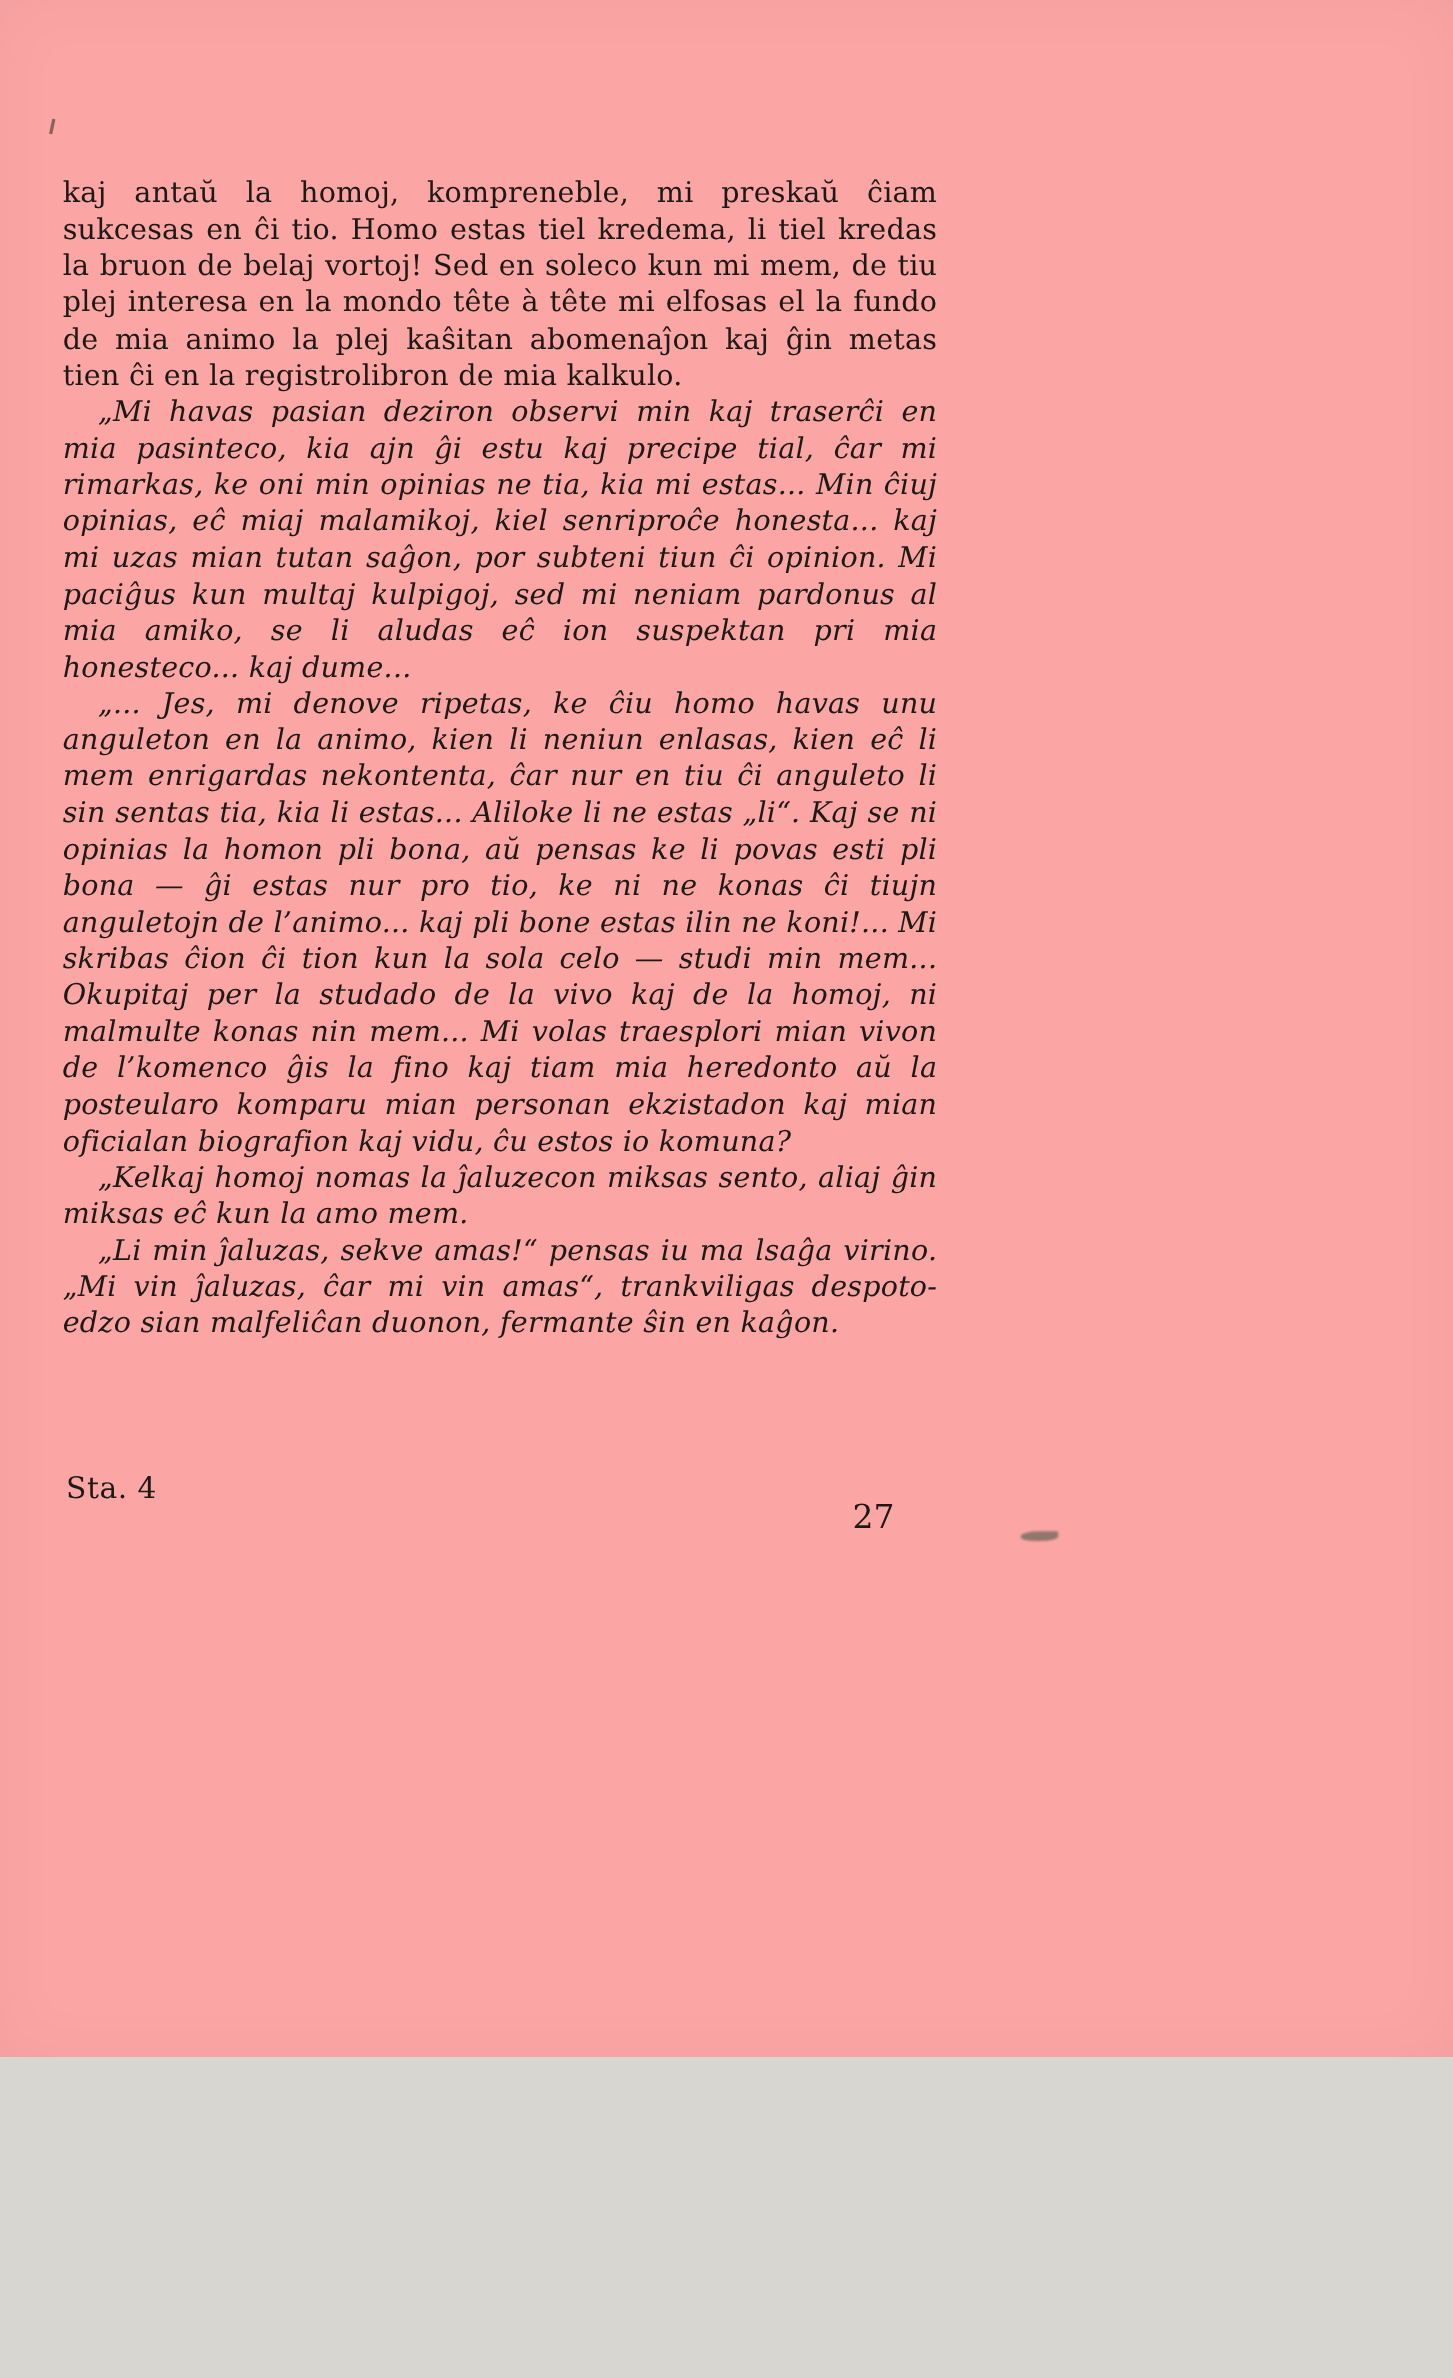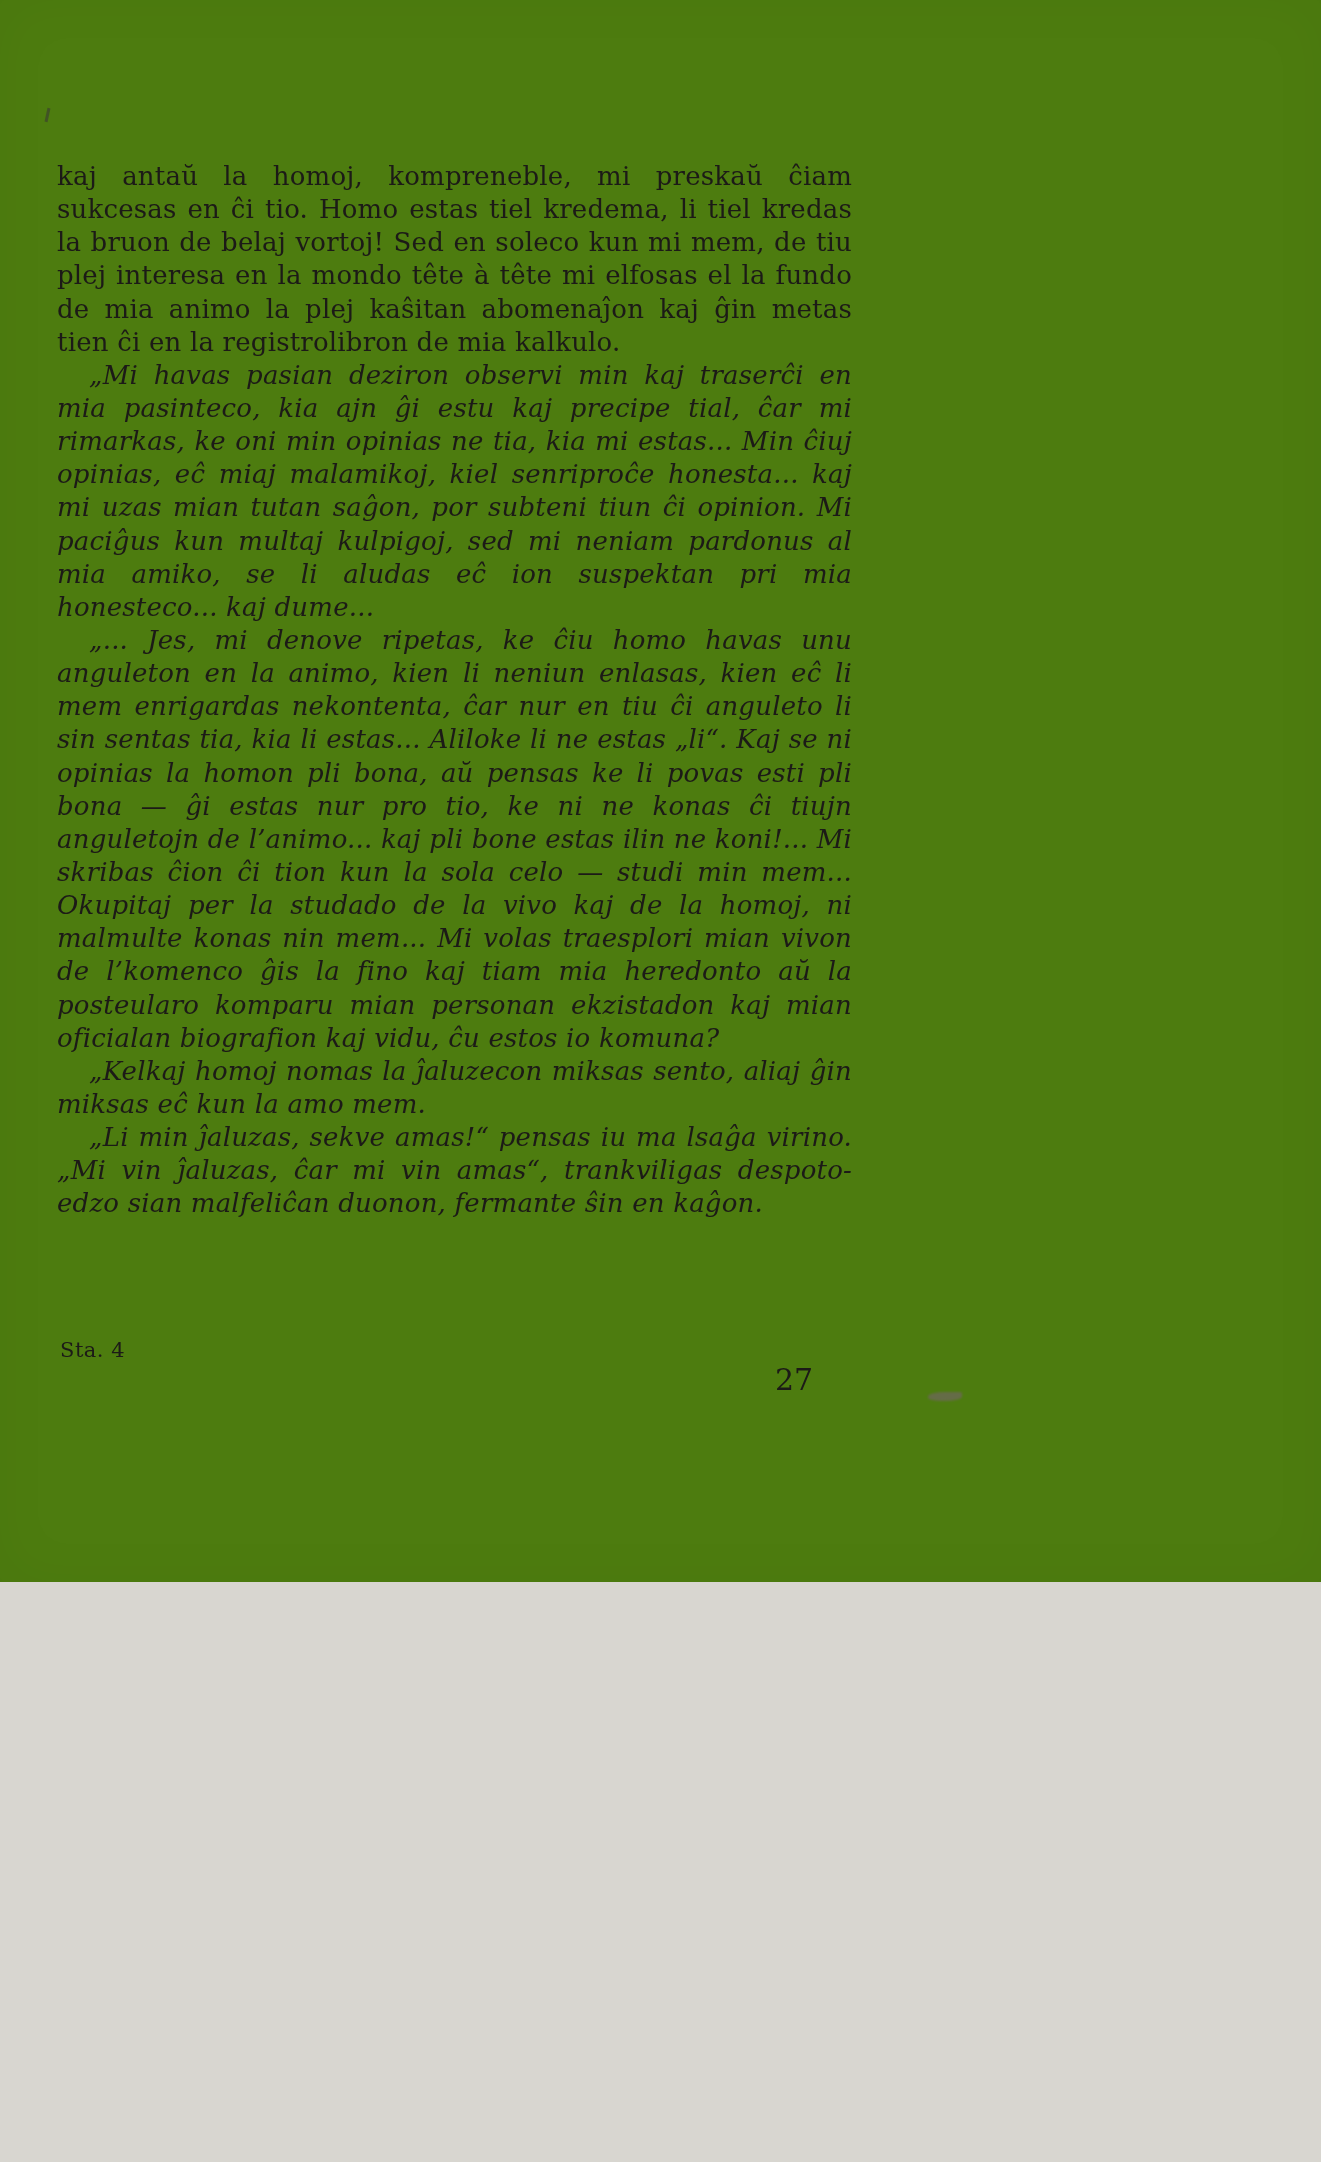--- a/index.html
+++ b/index.html
@@ -3,22 +3,22 @@
 <meta charset="utf-8">
 <style>
   html, body {
     margin: 0;
     padding: 0;
     background: #d8d6d0;
   }
   .page {
     position: relative;
     width: 1321px;
-    height: 1582px;
-    background: #4d7c0f;
+    height: 1870px;
+    background: #fca5a5;
     overflow: hidden;
     font-family: "DejaVu Serif", serif;
     color: #1c1a17;
     box-shadow: inset 0 0 60px rgba(0,0,0,0.04);
   }
   .text-block {
     position: absolute;
     left: 57px;
     top: 160px;
     width: 795px;
@@ -32,21 +32,21 @@
     padding: 0;
   }
   .text-block p.indent {
     text-indent: 32px;
     font-style: italic;
   }
   .footer-sig {
     position: absolute;
     left: 60px;
     top: 1338px;
-    font-size: 21px;
+    font-size: 27px;
     letter-spacing: 0.5px;
   }
   .page-number {
     position: absolute;
     left: 775px;
     top: 1362px;
     font-size: 30px;
   }
   .ink-smudge {
     position: absolute;

